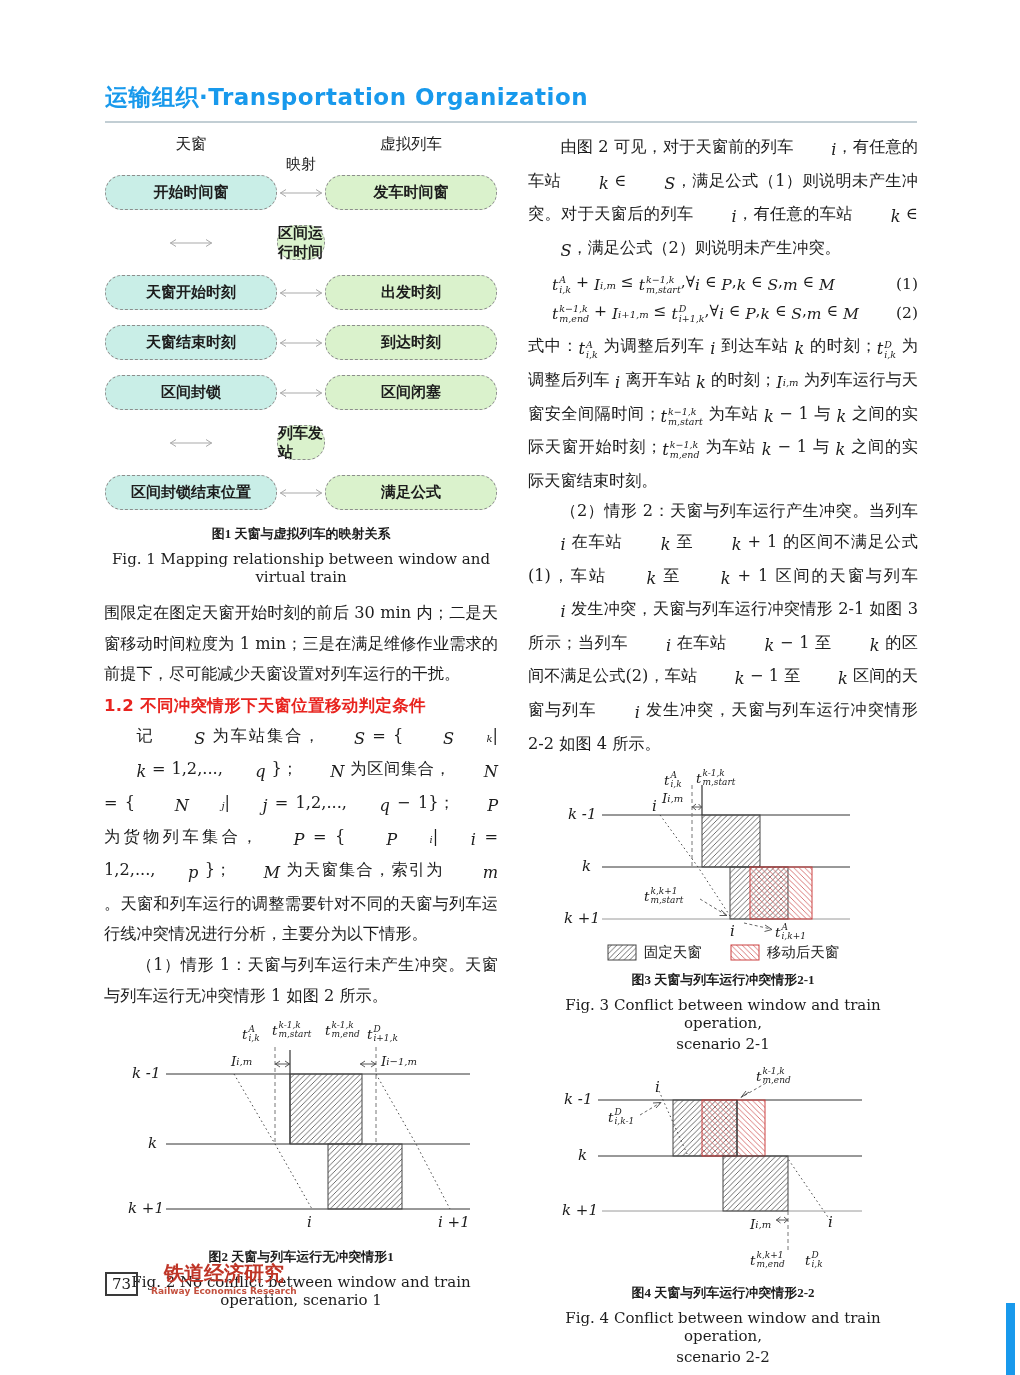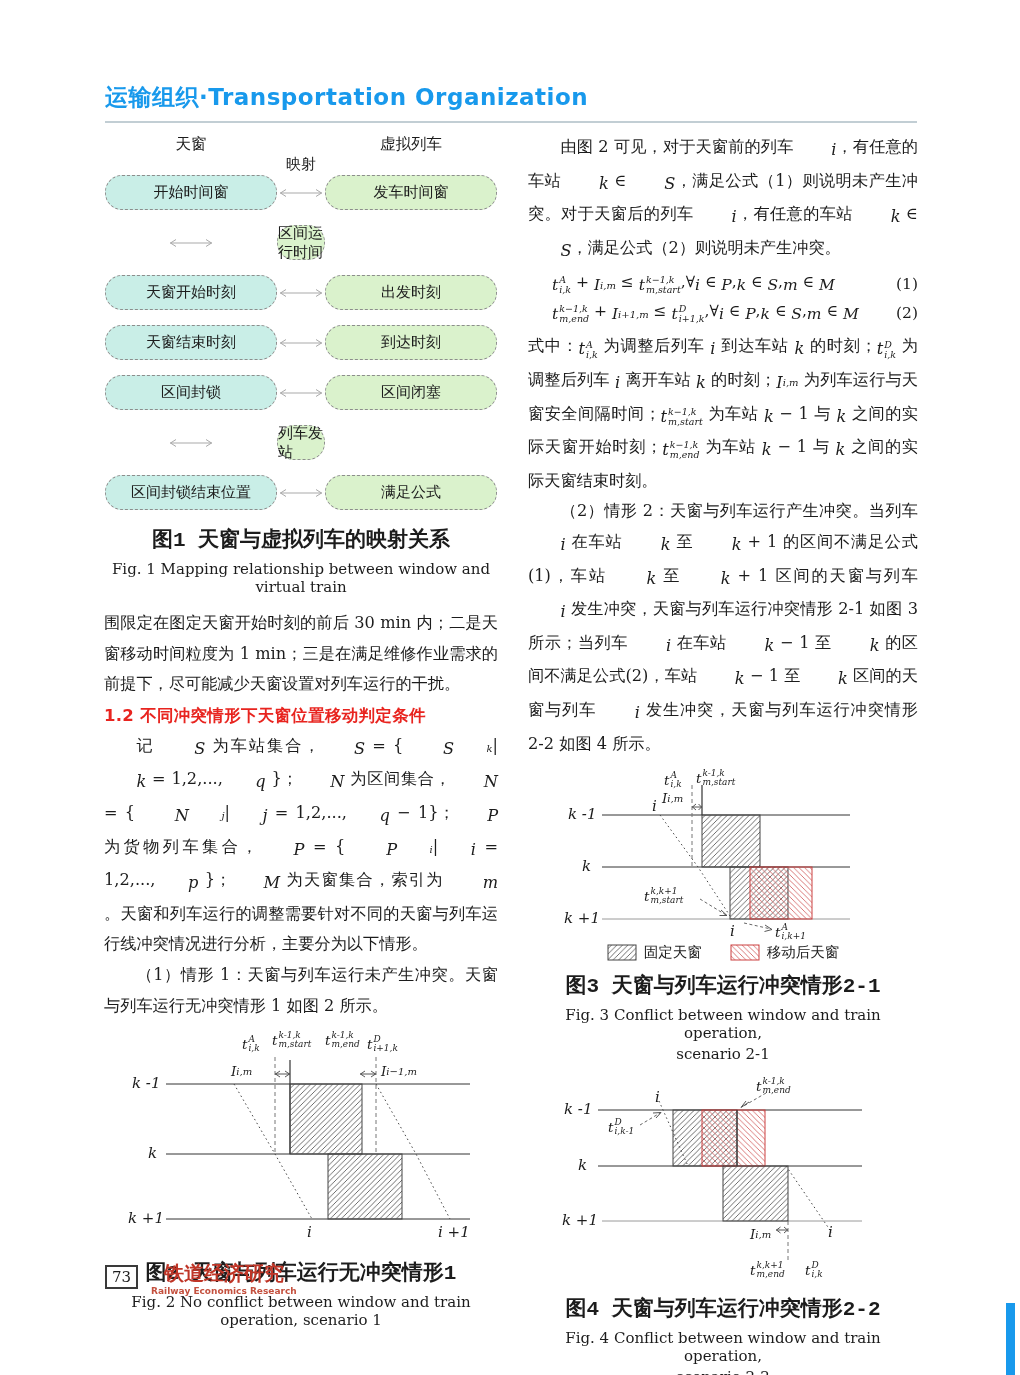--- a/index.html
+++ b/index.html
@@ -21,29 +21,29 @@
 
   .para{font-size:16.2px;line-height:30.6px;text-align:justify;}
   .indent{text-indent:2em;}
 
   
   .fig1{margin:2px 0 0 0;}
   .fig1-heads{display:grid;grid-template-columns:172px 48px 172px;justify-content:center;
               text-align:center;font-size:15.5px;}
   .fig1-map{text-align:center;font-size:15px;margin:0 0 1px 0;}
   .fig1-row{display:grid;grid-template-columns:172px 48px 172px;justify-content:center;
-            align-items:center;margin-bottom:15px;}
+            align-items:center;margin-bottom:15px;font-weight:bold;}
   .pill{height:33px;border:1px dashed #8d8d8d;border-radius:17px;display:flex;
         align-items:center;justify-content:center;font-size:15px;}
   .pill-l{background:#c9eee7;}
   .pill-r{background:#daf2cc;}
   .maparrow{display:block;margin:0 auto;}
 
-  .cap-zh{font-family:Liberation Mono, monospace;font-weight:bold;
-          font-size:21px;text-align:center;margin-top:9px;}
+  .cap-zh{font-family:Liberation Serif, serif;font-weight:bold;
+          font-size:13px;text-align:center;margin-top:9px;}
   .cap-en{font-size:15px;text-align:center;margin-top:7px;}
 
   .sec-heading{font-family:"DejaVu Sans","Liberation Sans",sans-serif;font-weight:bold;
                font-size:16.5px;color:#e8241f;margin:5px 0 4px 0;letter-spacing:.3px;}
 
   
   .formula{display:flex;align-items:center;font-size:15.5px;margin:7px 0 7px 0;padding-left:24px;}
   .formula .fx{flex:1;}
   .formula .fnum{width:48px;text-align:right;}
 
@@ -71,21 +71,21 @@
   .wgray{fill:url(#hg);stroke:#444;stroke-width:1;}
   .wred{fill:url(#hr);stroke:#cc4040;stroke-width:1;}
 
   .legend{display:flex;justify-content:center;align-items:center;gap:28px;
           font-size:14.5px;margin-top:4px;}
   .legend .swatch{display:inline-block;vertical-align:middle;margin-right:7px;}
   .legend-item{display:flex;align-items:center;}
 
   
   .footer{position:absolute;left:105px;top:1262px;display:flex;align-items:flex-start;gap:13px;}
-  .pagenum{border:2px solid #3a3a3a;padding:0 5px;font-size:15px;margin-top:3px;line-height:20px;}
+  .pagenum{border:2px solid #3a3a3a;padding:0 5px;font-size:15px;margin-top:10px;line-height:20px;}
   .journal-zh{color:#bf3527;font-weight:bold;font-size:20px;
               font-family:Liberation Serif, serif;line-height:22px;text-align:center;}
   .journal-en{color:#c4503e;font-weight:bold;font-size:9px;
               font-family:"DejaVu Sans","Liberation Sans",sans-serif;margin-top:2px;}
   .blue-bar{position:absolute;right:5px;bottom:0;width:9px;height:72px;background:#1899ec;}
 </style>
 </head>
 <body>
 
 <svg width="0" height="0" style="position:absolute" aria-hidden="true">

